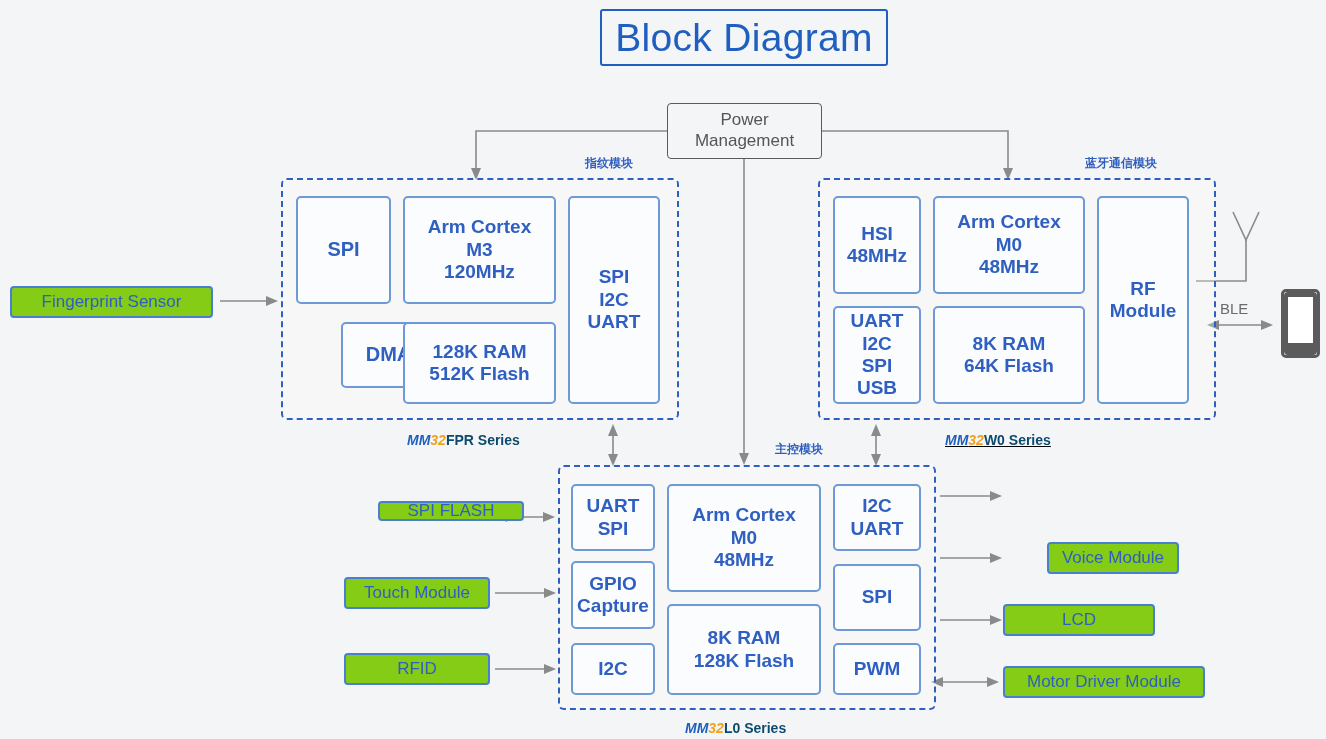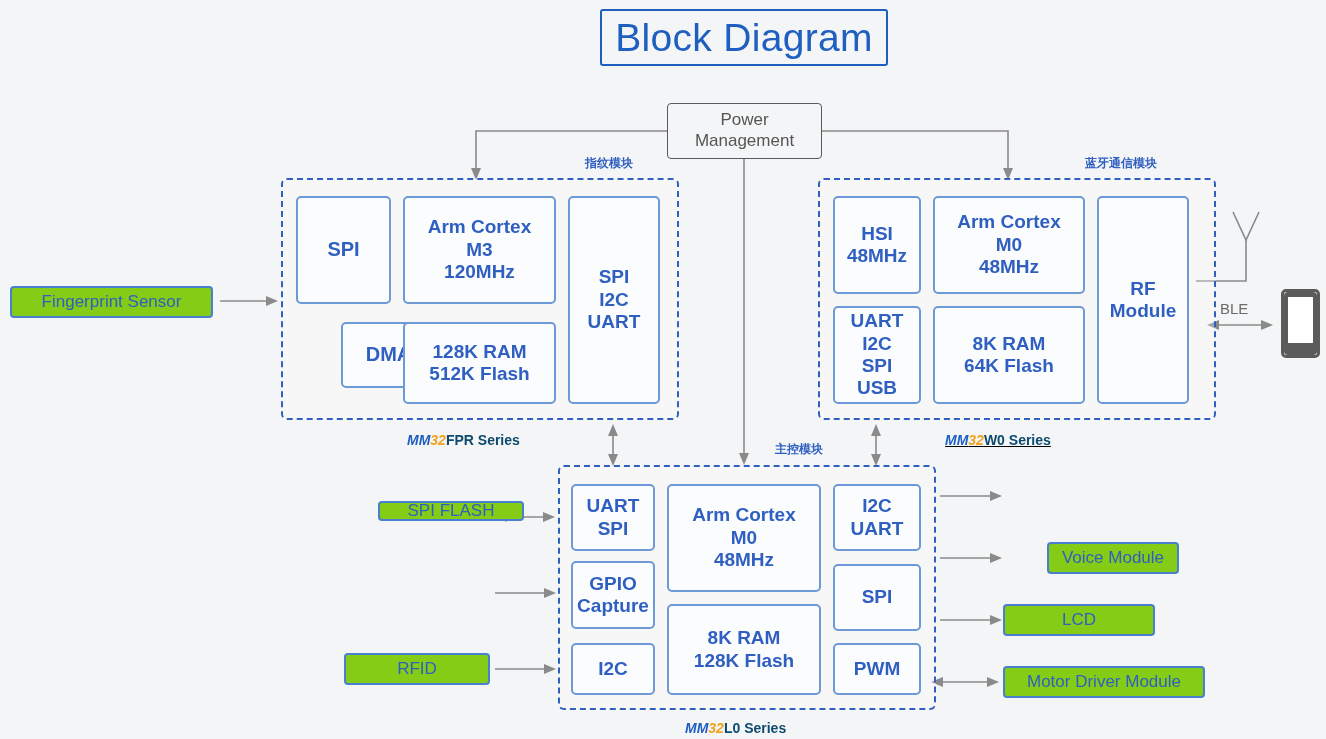--- a/index.html
+++ b/index.html
@@ -223,19 +223,20 @@
   <div class="abs blk s19" style="left:667px;top:604px;width:154px;height:91px;white-space:pre-line;">8K RAM
 128K Flash</div>
 
   <div class="abs blk s19" style="left:833px;top:643px;width:88px;height:52px;">PWM</div>
 
   <div class="abs series-label" style="left:685px;top:720px;">
     <span class="mm">MM</span><span class="n32">32</span><span class="rest">L0 Series</span>
   </div>
 
   <div class="abs pill" style="left:344px;top:501px;width:146px;height:20px;margin-left:34px;">SPI FLASH</div>
+  <div class="abs pill" style="left:344px;top:577px;width:146px;height:32px;">Touch Module</div>
   <div class="abs pill" style="left:344px;top:653px;width:146px;height:32px;">RFID</div>
 
   <div class="abs pill" style="left:1003px;top:542px;width:132px;height:32px;margin-left:44px;">Voice Module</div>
   <div class="abs pill" style="left:1003px;top:604px;width:152px;height:32px;">LCD</div>
   <div class="abs pill" style="left:1003px;top:666px;width:202px;height:32px;">Motor Driver Module</div>
 
 </div>
 
 </body></html>

